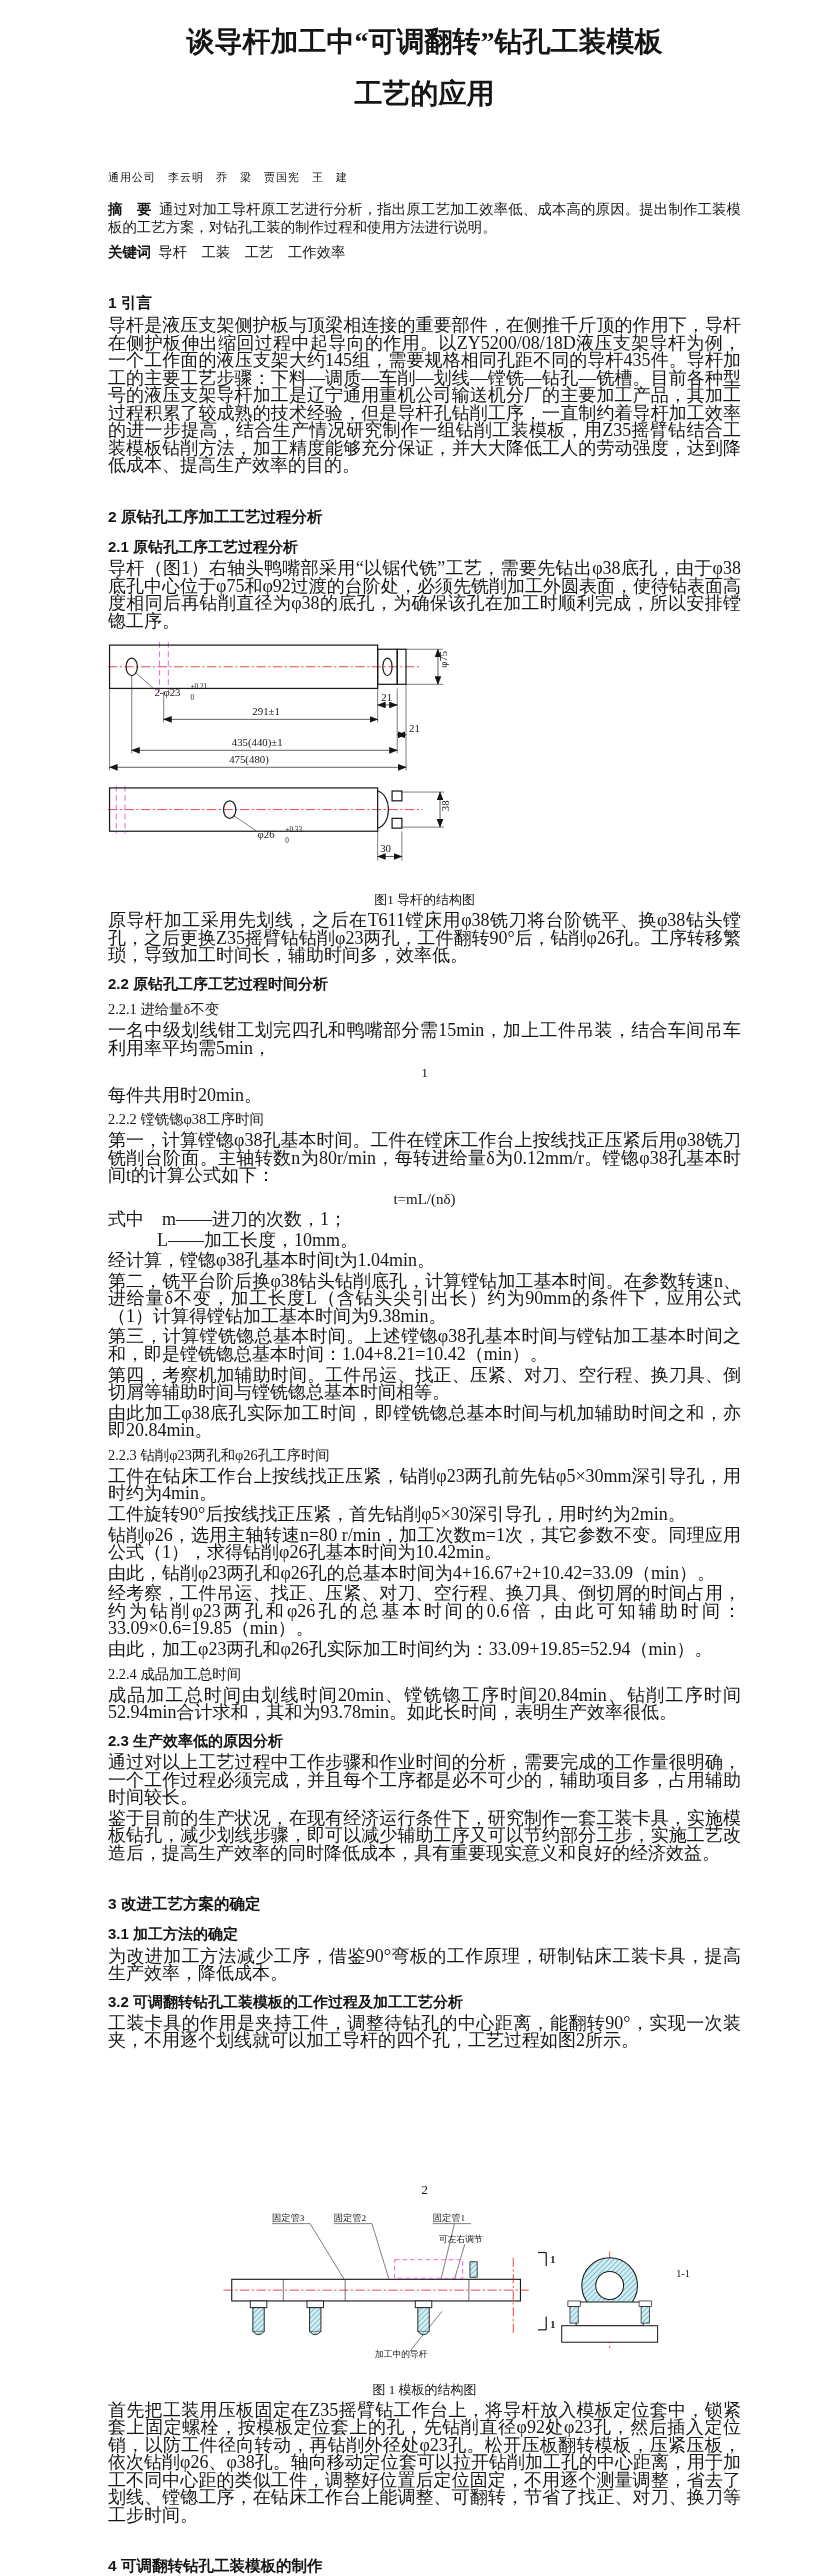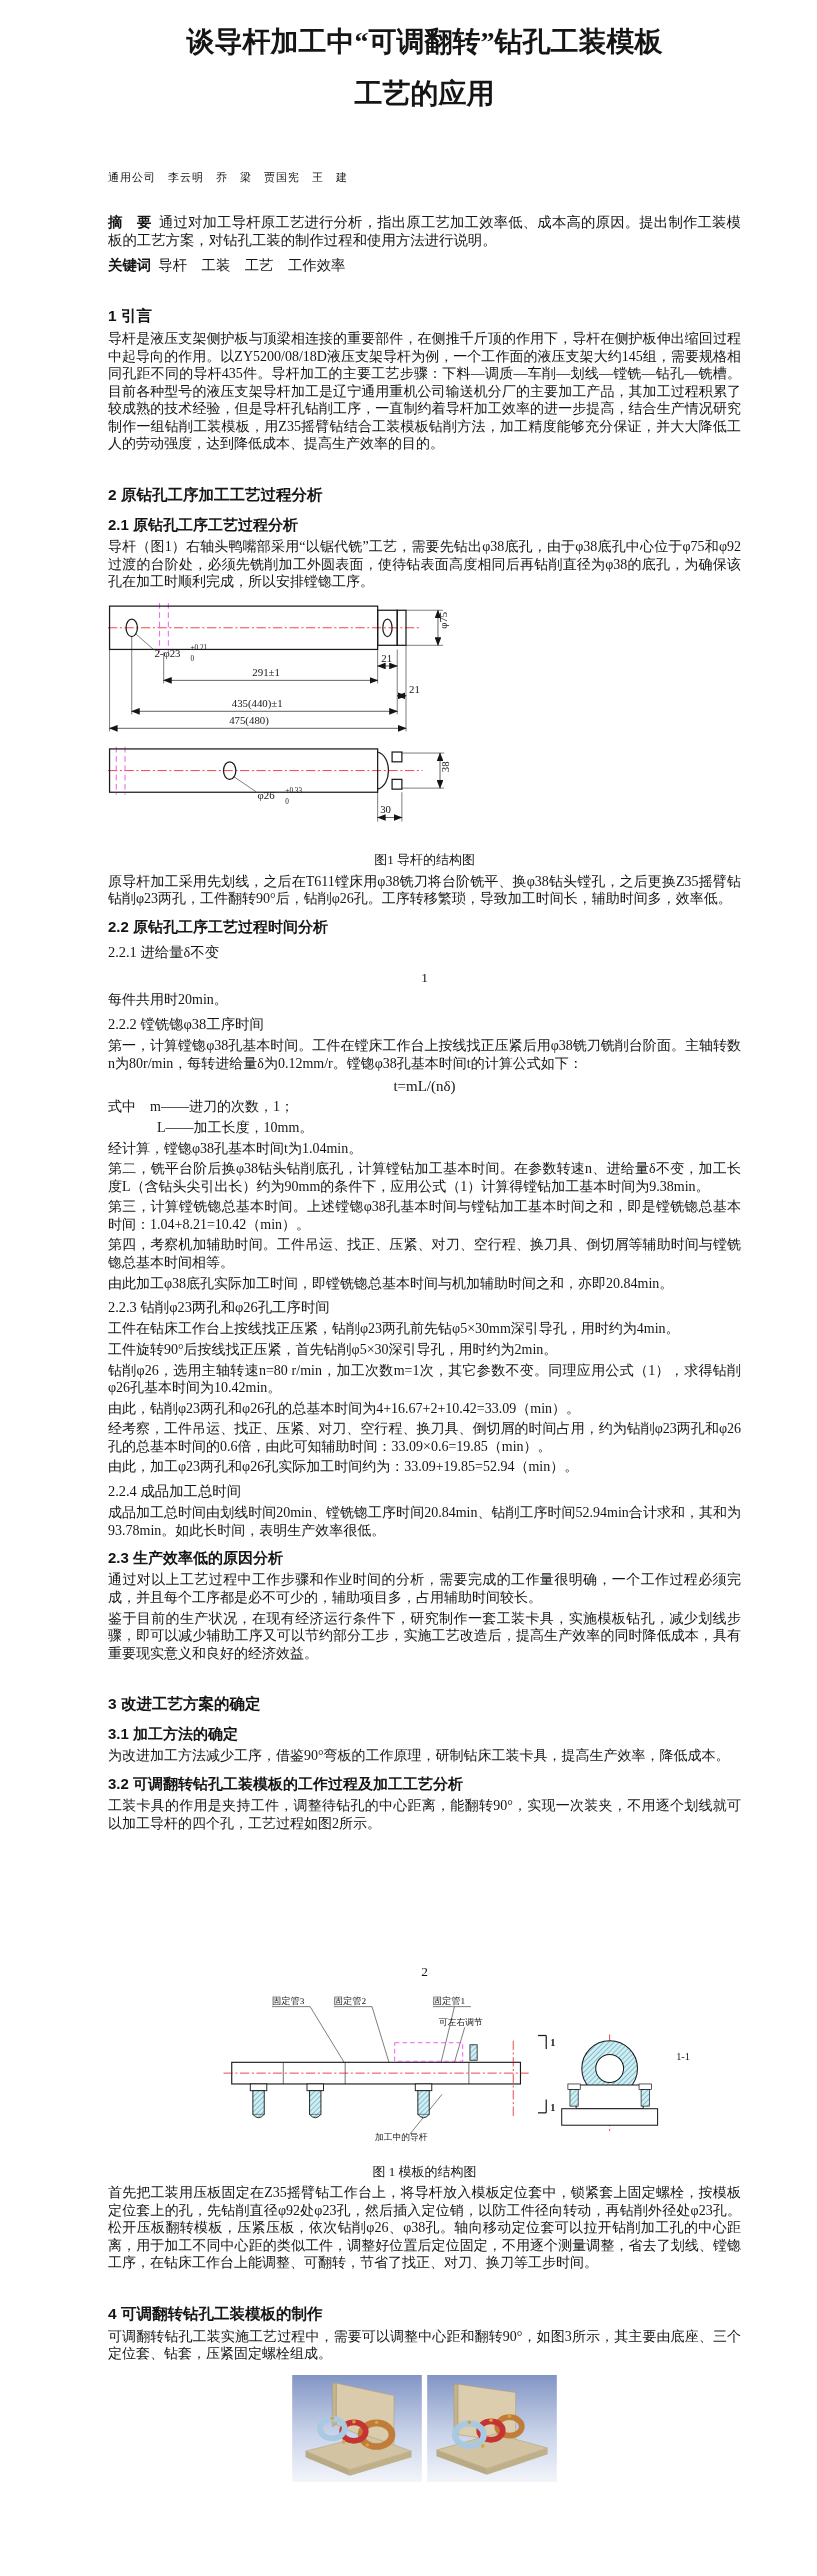--- a/index.html
+++ b/index.html
@@ -4,26 +4,26 @@
 <style>
   html,body{margin:0;padding:0;background:#ffffff;}
   body{width:818px;height:3887px;overflow:hidden;}
   .page{position:relative;width:818px;height:3887px;background:#fff;
         padding:9.3px 77px 0 108px;box-sizing:border-box;
         font-family:"Liberation Serif","DejaVu Serif",serif;color:#151515;}
   .blk-title{font-size:28px;font-weight:bold;text-align:center;line-height:52px;margin:7.2px 0 0;}
   .blk-authors{font-size:11px;margin:50px 0 0;letter-spacing:1px;}
   .blk-labeled{font-size:14.4px;line-height:17.5px;margin:8.2px 0 0;text-align:justify;}
   .blk-labeled b{font-family:"Liberation Sans","DejaVu Sans",sans-serif;margin-right:7.2px;}
-  .abstract{margin-top:29px;}
+  .abstract{margin-top:16px;}
   .keywords{margin-top:7.2px;}
   .blk-h1{font-family:"Liberation Sans","DejaVu Sans",sans-serif;font-size:15.5px;font-weight:bold;margin:32px 0 0;}
   .blk-h2{font-family:"Liberation Sans","DejaVu Sans",sans-serif;font-size:15px;font-weight:bold;margin:10.3px 0 0;}
   .blk-h3{font-size:14.4px;font-weight:normal;margin:6.2px 0 0;}
-  .blk-p{font-size:14px;line-height:17.5px;margin:3.1px 0 0;text-align:justify;}
+  .blk-p{font-size:18px;line-height:17.5px;margin:3.1px 0 0;text-align:justify;}
   .blk-formula{font-size:15px;text-align:center;margin:6.2px 0 3.1px;}
   .blk-pageno{font-size:13.4px;text-align:center;margin:8.2px 0 5.2px;}
   .blk-caption{font-size:13px;text-align:center;margin:15.5px 0 2.1px;}
   .blk-figure{margin:11.3px 0 0;}
   .fig-row{display:flex;justify-content:center;gap:4.1px;}
   .indent-sub{padding-left:49px;}
   .gap-260{margin-top:132px;}
   .fig text{font-family:"Liberation Serif","DejaVu Serif",serif;fill:#151515;}
   .fig .dimtxt{font-size:21px;}
   .fig .lbl{font-size:18px;}
@@ -121,20 +121,21 @@
   <text x="344" y="370" font-size="14">+0.33</text>
   <text x="344" y="392" font-size="14">0</text>
   <text class="dimtxt" transform="rotate(-90 662 330)" x="662" y="330">38</text>
   <text class="dimtxt" x="528" y="410">30</text>
  </svg>
 </figure>
     <div class="blk-caption">图1 导杆的结构图</div>
     <p class="blk-p">原导杆加工采用先划线，之后在T611镗床用φ38铣刀将台阶铣平、换φ38钻头镗孔，之后更换Z35摇臂钻钻削φ23两孔，工件翻转90°后，钻削φ26孔。工序转移繁琐，导致加工时间长，辅助时间多，效率低。</p>
     <h3 class="blk-h2">2.2 原钻孔工序工艺过程时间分析</h3>
     <h4 class="blk-h3">2.2.1 进给量δ不变</h4>
+    <p class="blk-p">一名中级划线钳工划完四孔和鸭嘴部分需15min，加上工件吊装，结合车间吊车利用率平均需5min，</p>
     <div class="blk-pageno">1</div>
     <p class="blk-p">每件共用时20min。</p>
     <h4 class="blk-h3">2.2.2 镗铣锪φ38工序时间</h4>
     <p class="blk-p">第一，计算镗锪φ38孔基本时间。工件在镗床工作台上按线找正压紧后用φ38铣刀铣削台阶面。主轴转数n为80r/min，每转进给量δ为0.12mm/r。镗锪φ38孔基本时间t的计算公式如下：</p>
     <div class="blk-formula">t=mL/(nδ)</div>
     <p class="blk-p">式中　m——进刀的次数，1；</p>
     <p class="blk-p indent-sub">L——加工长度，10mm。</p>
     <p class="blk-p">经计算，镗锪φ38孔基本时间t为1.04min。</p>
     <p class="blk-p">第二，铣平台阶后换φ38钻头钻削底孔，计算镗钻加工基本时间。在参数转速n、进给量δ不变，加工长度L（含钻头尖引出长）约为90mm的条件下，应用公式（1）计算得镗钻加工基本时间为9.38min。</p>
     <p class="blk-p">第三，计算镗铣锪总基本时间。上述镗锪φ38孔基本时间与镗钻加工基本时间之和，即是镗铣锪总基本时间：1.04+8.21=10.42（min）。</p>

